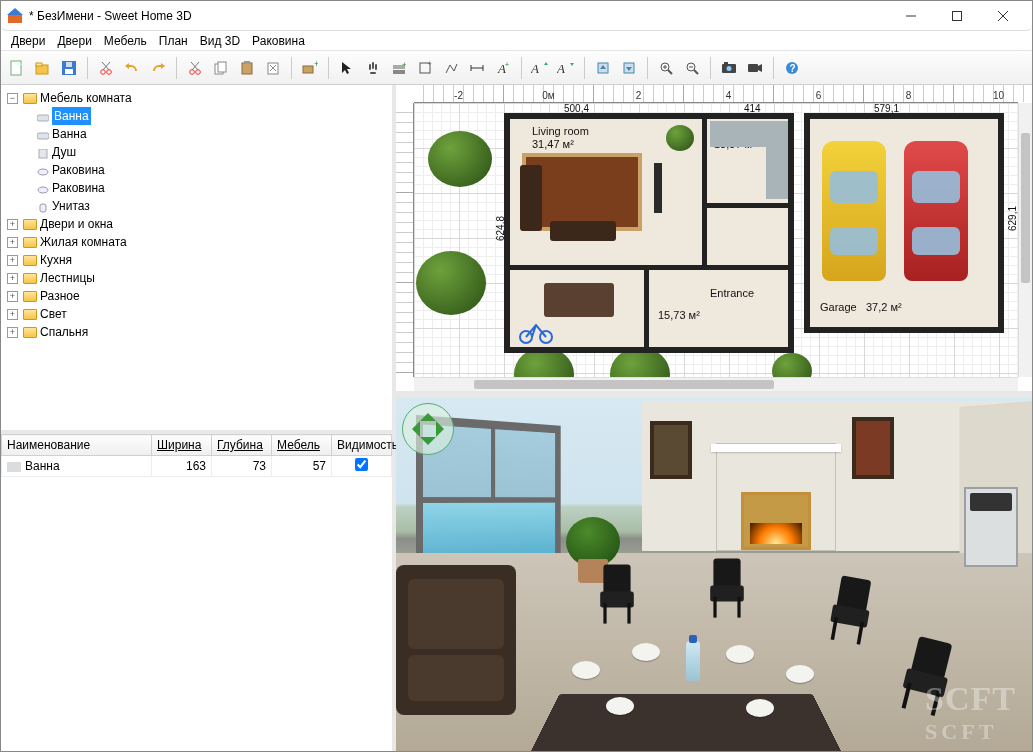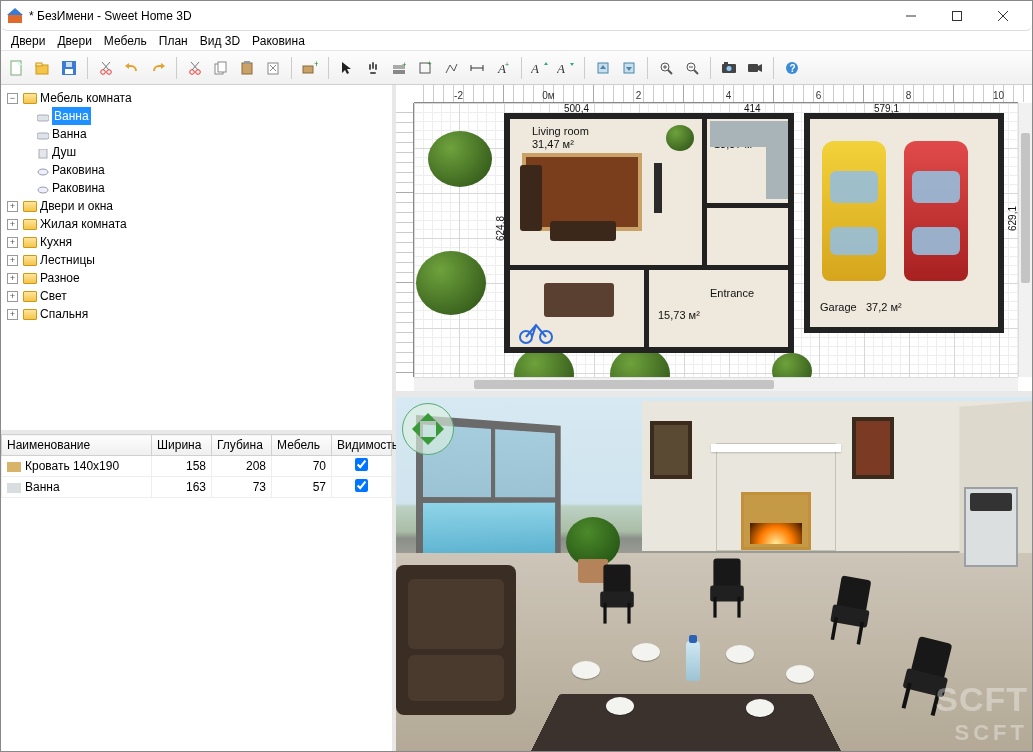--- a/index.html
+++ b/index.html
@@ -35,21 +35,21 @@
   .tree .leaf-icon { width:12px; height:12px; display:inline-block; }
   .tree .label.selected { background:#1e90ff; color:#fff; padding:0 2px; }
   
   .table-panel { flex:1; min-height:0; border-top: 4px solid #e8e8e8; display:flex; flex-direction:column; }
   .ftable { width:100%; border-collapse:collapse; table-layout:fixed; }
   .ftable th { background:linear-gradient(#fdfdfd,#efefef); border:1px solid #d0d0d0; font-weight:normal; padding:3px 5px; text-align:left; height:20px; font-size:12px; }
   .ftable td { border:1px solid #eee; padding:2px 5px; height:18px; font-size:12px; }
   .ftable td.num { text-align:right; }
   .ftable td.chk, .ftable th.chk { text-align:center; width:60px; }
   .col-name { width:150px; }
-  .col-num { width:60px; }
+  .col-num { width:60px;text-decoration:underline; }
   .row-icon { width:14px; height:10px; display:inline-block; margin-right:4px; vertical-align:middle; }
   
   .plan-panel { flex: 0 0 306px; position:relative; background:#fff; overflow:hidden; }
   .ruler-h { position:absolute; top:0; left:18px; right:14px; height:18px; background:#fff; border-bottom:1px solid #888; display:flex; font-size:10px; color:#333; }
   .ruler-h .tick { flex: 0 0 90px; border-right:1px solid #aaa; display:flex; align-items:flex-end; justify-content:center; padding-bottom:1px; background:repeating-linear-gradient(to right, transparent 0 9px, #ccc 9px 10px); }
   .ruler-v { position:absolute; top:18px; left:0; width:18px; bottom:14px; border-right:1px solid #888; background:#fff; display:flex; flex-direction:column; }
   .ruler-v .tick { flex:0 0 90px; border-bottom:1px solid #aaa; position:relative; background:repeating-linear-gradient(to bottom, transparent 0 9px, #ccc 9px 10px); }
   .ruler-v .tick span { position:absolute; left:2px; bottom:0; transform: rotate(-90deg); transform-origin:left bottom; font-size:10px; }
   .plan-canvas { position:absolute; top:18px; left:18px; right:14px; bottom:14px; background-color:#fff; background-image:
       linear-gradient(#d7d7d7 1px, transparent 1px),
@@ -102,21 +102,21 @@
   .plant3d { position:absolute; }
   .plant3d .pot{width:30px;height:24px;background:#b5835a;margin:0 auto;border-radius:2px 2px 4px 4px;}
   .plant3d .leaves{width:54px;height:50px;margin:0 auto -8px;background:radial-gradient(circle at 40% 30%,#4c8a2a,#1d4a11);border-radius:50%;}
   .compass { position:absolute; top:6px; left:6px; width:52px; height:52px; border:1px solid #5a7; border-radius:50%; background:rgba(220,240,225,0.65); display:flex; align-items:center; justify-content:center;}
   .arrows { position:relative; width:40px;height:40px;}
   .arrow { position:absolute; width:0;height:0;border:8px solid transparent; }
   .arrow.up{top:-4px;left:12px;border-bottom-color:#3a9a3a;}
   .arrow.dn{bottom:-4px;left:12px;border-top-color:#3a9a3a;}
   .arrow.lf{left:-4px;top:12px;border-right-color:#3a9a3a;}
   .arrow.rt{right:-4px;top:12px;border-left-color:#3a9a3a;}
-  .watermark{position:absolute;right:4px;bottom:8px;font-family:Liberation Sans, sans-serif;font-weight:900;font-size:34px;color:rgba(255,255,255,0.35);letter-spacing:1px;line-height:0.85;text-align:right;pointer-events:none;}
+  .watermark{position:absolute;right:16px;bottom:8px;font-family:Liberation Serif, serif;font-weight:900;font-size:34px;color:rgba(255,255,255,0.35);letter-spacing:1px;line-height:0.85;text-align:left;pointer-events:none;}
   .watermark small{font-size:22px;letter-spacing:4px;}
   .stove{position:absolute;background:#dcdfe0;border:2px solid #9aa0a3;}
   .stove .burners{position:absolute;top:4px;left:4px;right:4px;height:18px;background:#333;border-radius:2px;}
 </style>
 </head>
 <body>
 
 <div class="window">
 
   <div class="titlebar">
@@ -392,20 +392,29 @@
                   </li>
                 <li>
                     <span class="row">
                       <span class="expander empty"></span>
                       <span class="leaf-icon"><svg width="12" height="10">
                           <ellipse cx="6" cy="5" rx="5" ry="3" fill="#eef" stroke="#99a"></ellipse>
                         </svg></span>
                       <span class="label">Раковина</span>
                     </span>
                   </li>
+                <li>
+                    <span class="row">
+                      <span class="expander empty"></span>
+                      <span class="leaf-icon"><svg width="12" height="10">
+                          <rect x="3" y="1" width="6" height="8" rx="2" fill="#eef" stroke="#99a"></rect>
+                        </svg></span>
+                      <span class="label">Унитаз</span>
+                    </span>
+                  </li>
               </ul>
             </li>
             <li>
                 <span class="row">
                   <span class="expander">+</span>
                   <span class="folder-icon"></span>
                   <span class="label">Двери и окна</span>
                 </span>
               </li>
             <li>
@@ -460,27 +469,20 @@
               <tr>
             <th class="col-name">Наименование</th>
             <th class="col-num">Ширина</th>
             <th class="col-num">Глубина</th>
             <th class="col-num">Мебель</th>
             <th class="chk">Видимость</th>
           </tr>
             </thead>
           <tbody>
             <tr>
-              <td><span class="row-icon" style="background:#d7b46a"></span><span>Кровать 140x190</span></td>
-              <td class="num">158</td>
-              <td class="num">208</td>
-              <td class="num">70</td>
-              <td class="chk"><input type="checkbox" checked="" style=""></td>
-            </tr>
-            <tr>
               <td><span class="row-icon" style="background:#d9dde0"></span><span>Ванна</span></td>
               <td class="num">163</td>
               <td class="num">73</td>
               <td class="num">57</td>
               <td class="chk"><input type="checkbox" checked="" style=""></td>
             </tr>
           </tbody>
         </table>
       </div>
     </div>

